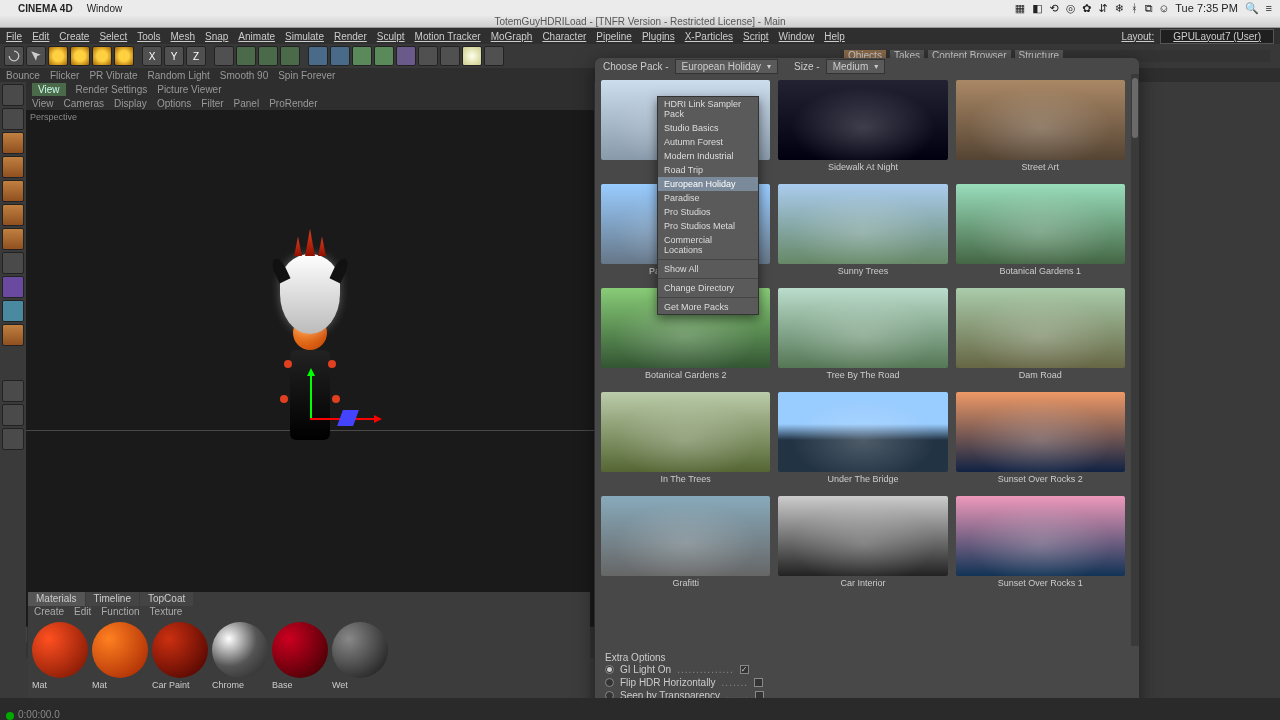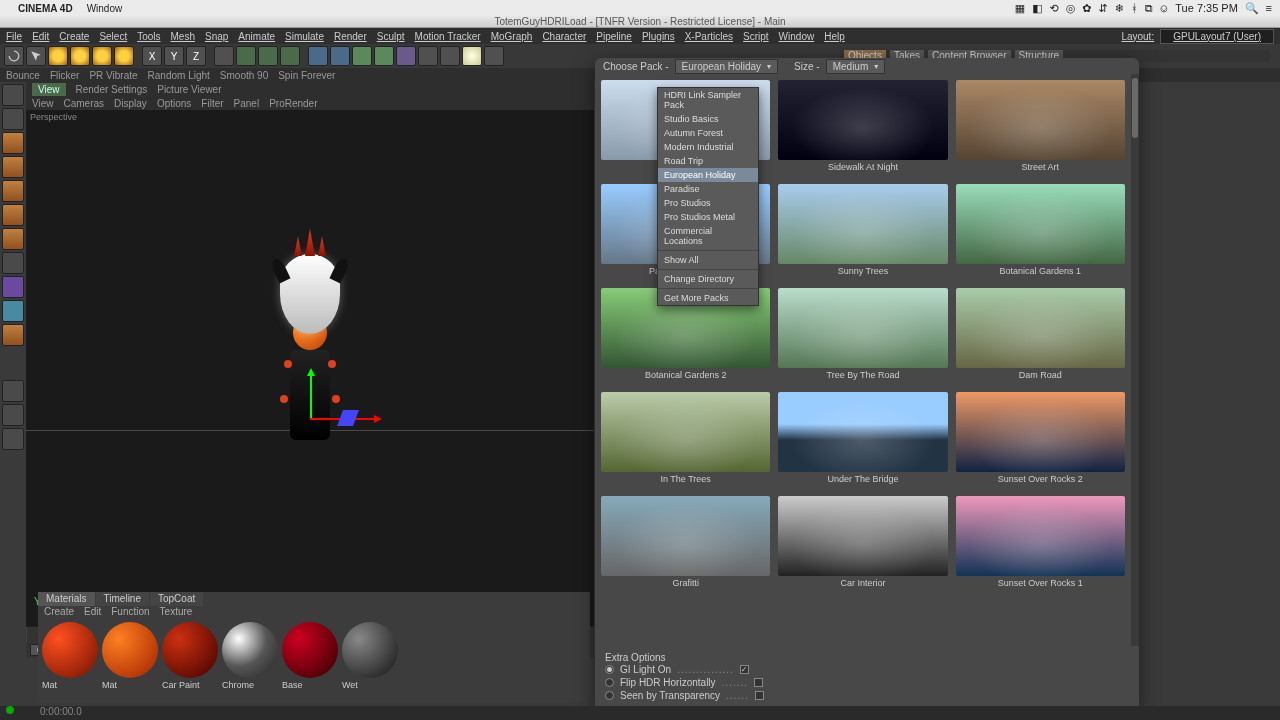--- a/index.html
+++ b/index.html
@@ -68,31 +68,31 @@
 
 .timeline{height:16px;background:#333;display:flex;border-top:1px solid #222;}
 .tl-tick{flex:1;text-align:center;font-size:9px;color:#aaa;border-left:1px solid #444;}
 .controls{height:16px;background:#333;display:flex;align-items:center;padding:0 4px;gap:4px;}
 .ctrl-f{background:#555;border:1px solid #222;padding:0 6px;font-size:9px;}
 .ctrl-slider{flex:1;height:8px;background:#222;border:1px solid #555;border-radius:4px;margin:0 4px;}
 .ctrl-ico{width:14px;height:14px;display:flex;align-items:center;justify-content:center;color:#aaa;}
 .obj-tabs{height:12px;background:#333;display:flex;gap:4px;padding:0 4px;font-size:9px;margin-left:40px;}
 .obj-tabs span{background:#555;padding:0 4px;}
 
-.materials{height:110px;background:#3c3c3c;position:absolute;bottom:18px;left:38px;right:690px;}
+.materials{height:110px;background:#3c3c3c;position:absolute;bottom:18px;left:28px;right:690px;}
 .mat-tabs{height:14px;display:flex;gap:1px;font-size:9px;}
 .mat-tabs span{background:#444;padding:1px 8px;}
 .mat-tabs span.active{background:#555;}
 .mat-menu{height:12px;display:flex;gap:10px;font-size:9px;padding:0 6px;color:#aaa;}
 .mat-row{display:flex;gap:4px;padding:4px;}
 .mat-ball{width:56px;height:56px;border-radius:50%;position:relative;}
 .mat-item{text-align:center;}
 .mat-label{font-size:9px;color:#ccc;margin-top:2px;text-align:left;}
 
-.statusbar{height:14px;background:#2a2a2a;display:flex;align-items:flex-start;padding:0 6px;font-size:9px;color:#888;gap:26px;position:absolute;bottom:0;left:0;right:0;}
+.statusbar{height:22px;background:#2a2a2a;display:flex;align-items:flex-end;padding:0 6px;font-size:9px;color:#888;gap:4px;position:absolute;bottom:0;left:0;right:0;}
 .statusbar .dot{width:8px;height:8px;background:#0a0;border-radius:50%;}
 
 
 .hdri-window{position:absolute;top:58px;left:595px;width:544px;height:650px;background:#484848;border-radius:6px 6px 0 0;box-shadow:0 5px 20px rgba(0,0,0,0.5);display:flex;flex-direction:column;overflow:hidden;}
 .hdri-title{height:18px;background:linear-gradient(#b0b0b0,#909090);display:flex;align-items:center;padding:0 6px;font-size:10px;color:#222;}
 .hdri-title .btns{display:flex;gap:4px;margin-right:auto;}
 .hdri-title .wb{width:10px;height:10px;border-radius:50%;}
 .hdri-title .c{background:#ff5f56;} .hdri-title .m{background:#ffbd2e;} .hdri-title .g{background:#27c93f;}
 .hdri-title .t{position:absolute;left:50%;transform:translateX(-50%);}
 .hdri-top{height:16px;display:flex;align-items:center;padding:0 8px;gap:6px;font-size:10px;color:#ccc;}
@@ -100,21 +100,21 @@
 .hdri-sel::after{content:'▾';font-size:8px;margin-left:6px;}
 .hdri-body{flex:1;position:relative;overflow:hidden;}
 .hdri-grid{position:absolute;top:0;left:0;right:8px;padding:6px;display:grid;grid-template-columns:repeat(3,1fr);gap:8px;}
 .hdri-item{}
 .hdri-thumb{height:80px;background:linear-gradient(#8899aa,#556677);border-radius:2px;position:relative;overflow:hidden;}
 .hdri-thumb::before{content:'';position:absolute;inset:0;background:radial-gradient(ellipse at 50% 60%,rgba(255,255,255,0.2),transparent 60%);}
 .hdri-cap{text-align:center;font-size:9px;color:#ccc;padding:2px 0 4px;}
 .hdri-scroll{position:absolute;right:0;top:0;bottom:0;width:8px;background:#3a3a3a;}
 .hdri-scroll::before{content:'';position:absolute;left:1px;right:1px;top:4px;height:60px;background:#6a6a6a;border-radius:3px;}
 
-.dropdown{position:absolute;top:87px;left:657px;width:102px;background:#5a5a5a;border:1px solid #333;z-index:200;box-shadow:0 4px 10px rgba(0,0,0,0.5);}
+.dropdown{position:absolute;top:96px;left:657px;width:102px;background:#5a5a5a;border:1px solid #333;z-index:200;box-shadow:0 4px 10px rgba(0,0,0,0.5);}
 .dd-item{padding:2px 6px;font-size:9px;color:#ddd;cursor:default;}
 .dd-item.sel{background:#7a8a9a;color:#fff;}
 .dd-sep{height:1px;background:#444;margin:2px 0;}
 
 .hdri-extra{padding:6px 10px;font-size:9px;color:#ccc;}
 .hdri-extra .row{display:flex;align-items:center;gap:6px;padding:1px 0;}
 .hdri-extra .radio{width:9px;height:9px;border:1px solid #888;border-radius:50%;background:#333;}
 .hdri-extra .radio.on::after{content:'';display:block;width:5px;height:5px;background:#ccc;border-radius:50%;margin:1px;}
 .hdri-extra .chk{width:9px;height:9px;border:1px solid #888;background:#333;}
 .hdri-extra .chk.on::after{content:'✓';display:block;font-size:8px;color:#ccc;line-height:7px;}

